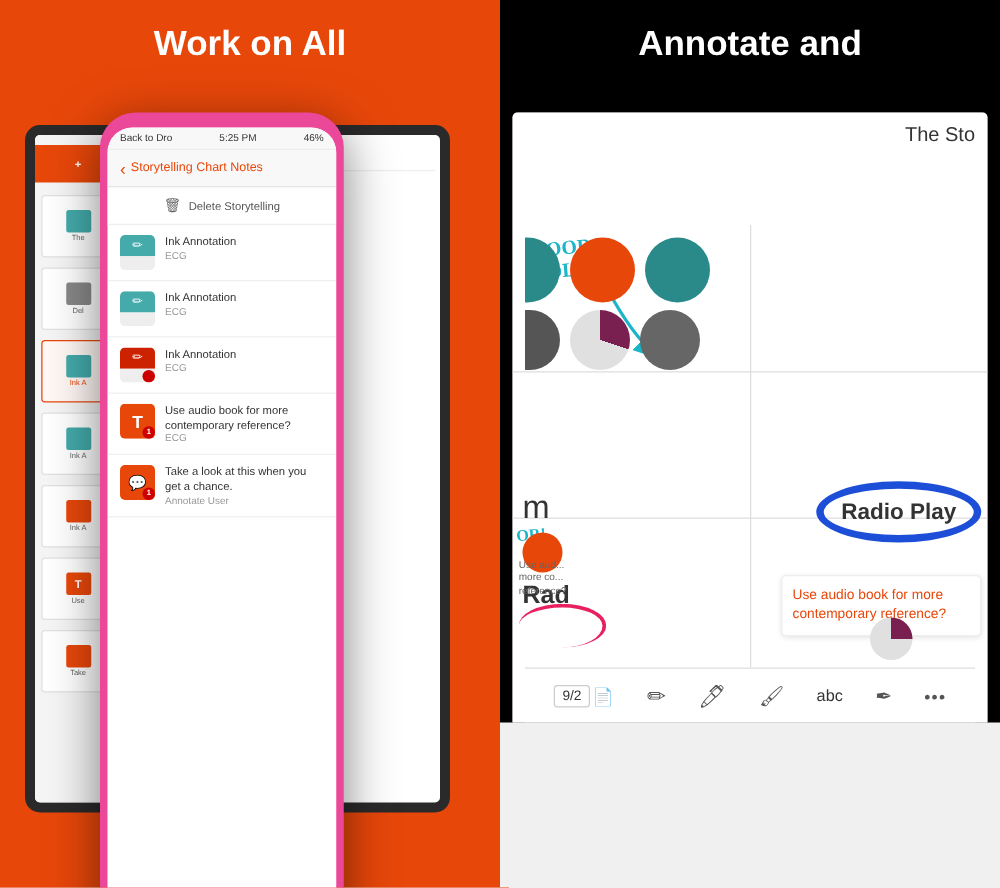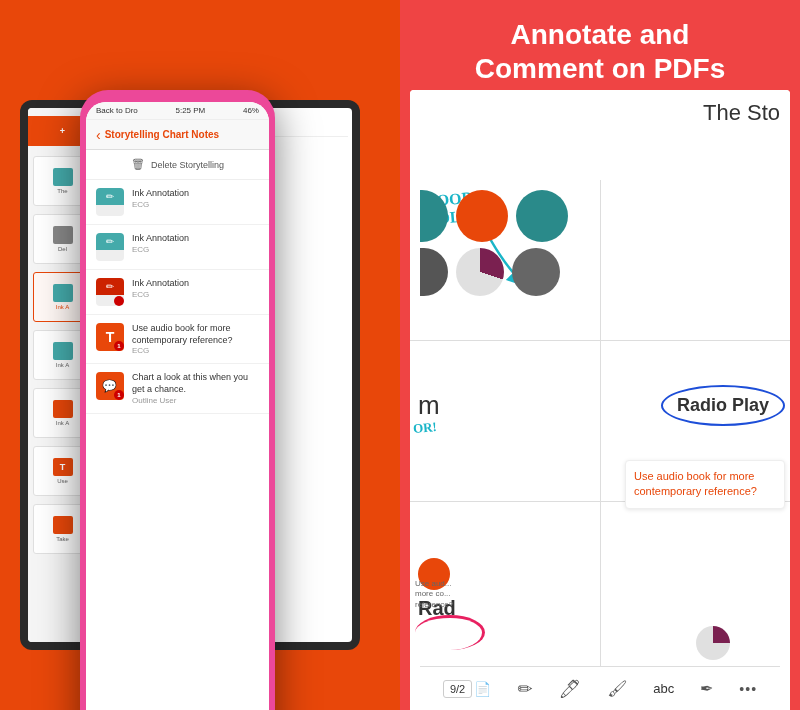--- a/index.html
+++ b/index.html
@@ -178,21 +178,21 @@
 
     .phone-back-arrow {
       color: #e8470a;
       font-size: 14px;
       margin-right: 4px;
     }
 
     .phone-nav-title {
       color: #e8470a;
       font-size: 10px;
-      font-weight: 700;
+      font-weight: 400;
     }
 
     .phone-action-bar {
       background: white;
       height: 30px;
       display: flex;
       align-items: center;
       justify-content: center;
       border-bottom: 1px solid #eee;
       gap: 6px;
@@ -318,22 +318,22 @@
       color: #aaa;
     }
 
     .phone-tab-label.active-tab {
       color: #e8470a;
     }
 
     
     .right-panel {
       width: 400px;
-      height: 710px;
-      background: #ef4444;
+      height: 578px;
+      background: #000000;
       position: relative;
       display: flex;
       flex-direction: column;
       align-items: center;
     }
 
     .right-title {
       color: white;
       font-size: 28px;
       font-weight: 700;
@@ -364,21 +364,21 @@
 
     .pdf-content {
       width: 100%;
       height: 100%;
       position: relative;
       background: white;
     }
 
     
     .radio-play-cell {
-      border: 2px solid #1d4ed8;
+      border: 6px solid #1d4ed8;
       border-radius: 50%;
       padding: 8px 14px;
       display: inline-block;
       margin: 5px 0 5px 20px;
     }
 
     .radio-play-text {
       font-size: 18px;
       font-weight: 700;
       color: #333;
@@ -441,21 +441,21 @@
       font-weight: 500;
     }
   </style>
 </head>
 <body>
 
 <div class="container">
 
   <div class="left-panel">
     <div class="left-title">
-      <br>
+      <span>Work on All</span><br>
     </div>
 
     <div class="device-area">
 
       <div class="tablet-behind">
         <div class="tablet-screen">
           <div class="tablet-sidebar">
             <div class="tablet-sidebar-header">
               <span style="color:white;font-size:9px;font-weight:bold;">+</span>
             </div>
@@ -567,22 +567,22 @@
             </div>
 
             <div class="phone-list-item">
               <div class="phone-list-icon" style="position:relative;">
                 <div class="phone-list-icon-top" style="background:#e8470a;height:100%;display:flex;align-items:center;justify-content:center;">
                   <span style="color:white;font-size:12px;">💬</span>
                 </div>
                 <div class="phone-list-icon-badge">1</div>
               </div>
               <div class="phone-list-content">
-                <div class="phone-list-title">Chart a look at this when you get a chance.</div>
-                <div class="phone-list-sub">Outline User</div>
+                <div class="phone-list-title">Take a look at this when you get a chance.</div>
+                <div class="phone-list-sub">Annotate User</div>
               </div>
             </div>
 
           </div>
 
           <div class="phone-tab-bar">
             <div class="phone-tab">
               <span class="phone-tab-icon">⊞</span>
               <span class="phone-tab-label">Thumbs</span>
             </div>
@@ -602,40 +602,39 @@
 
         </div>
       </div>
 
     </div>
   </div>
 
   <div class="right-panel">
     <div class="right-title">
       <span>Annotate and</span><br>
-      <span>Comment on PDFs</span>
     </div>
 
     <div class="pdf-area">
       <div class="pdf-doc">
         <div class="pdf-content">
 
           <div class="handwriting">GOOD<br>COLOR!</div>
 
           <svg class="arrow-svg" width="80" height="80" viewBox="0 0 80 80">
             <path d="M 10 10 Q 30 50 50 70" stroke="#1ab5c8" stroke-width="2.5" fill="none" marker-end="url(#arrowhead)"></path>
             <defs>
               <marker id="arrowhead" markerWidth="8" markerHeight="8" refX="4" refY="4" orient="auto">
                 <path d="M 0 0 L 8 4 L 0 8 Z" fill="#1ab5c8"></path>
               </marker>
             </defs>
           </svg>
 
           <div style="position:absolute;top:10px;right:10px;">
-            <span style="font-size:22px;font-weight:300;color:#333;">The Sto</span>
+            <span style="font-size:16px;font-weight:300;color:#333;">The Sto</span>
           </div>
 
           <div style="position:absolute;top:100px;left:0;right:0;padding:0 5px;">
 
             <div style="display:flex;gap:8px;align-items:center;margin-bottom:6px;margin-left:5px;">
 
               <div style="width:28px;height:52px;border-radius:0 26px 26px 0;background:#2a8a8a;overflow:hidden;"></div>
               <div style="width:52px;height:52px;border-radius:50%;background:#e8470a;"></div>
               <div style="width:52px;height:52px;border-radius:50%;background:#2a8a8a;"></div>
             </div>

